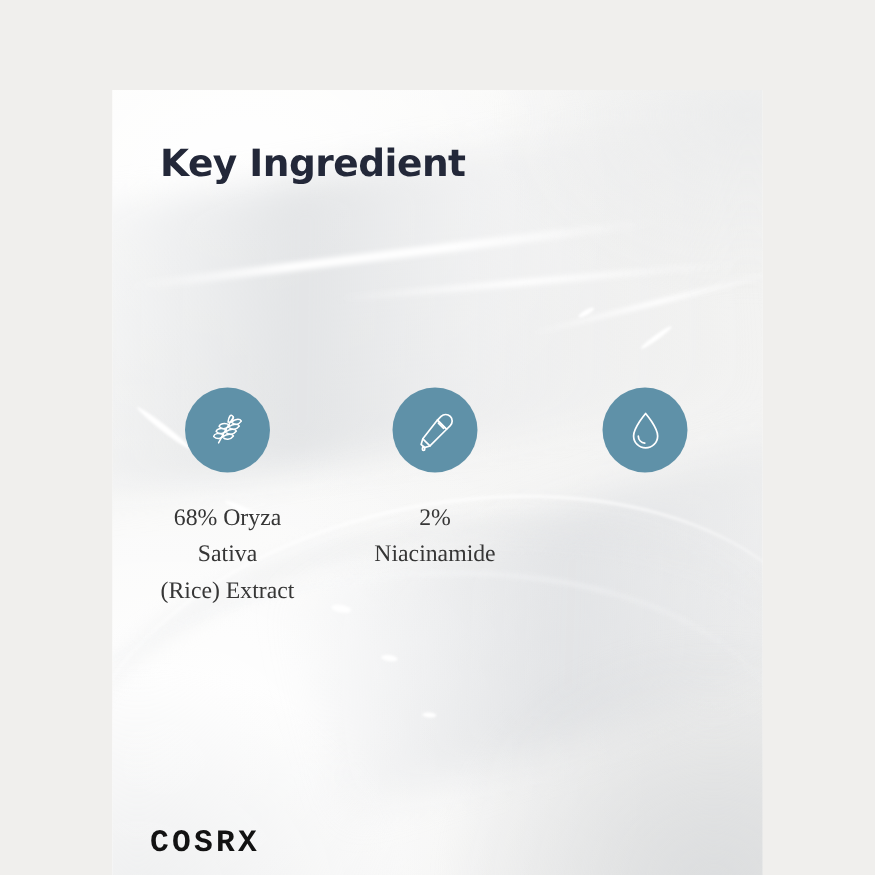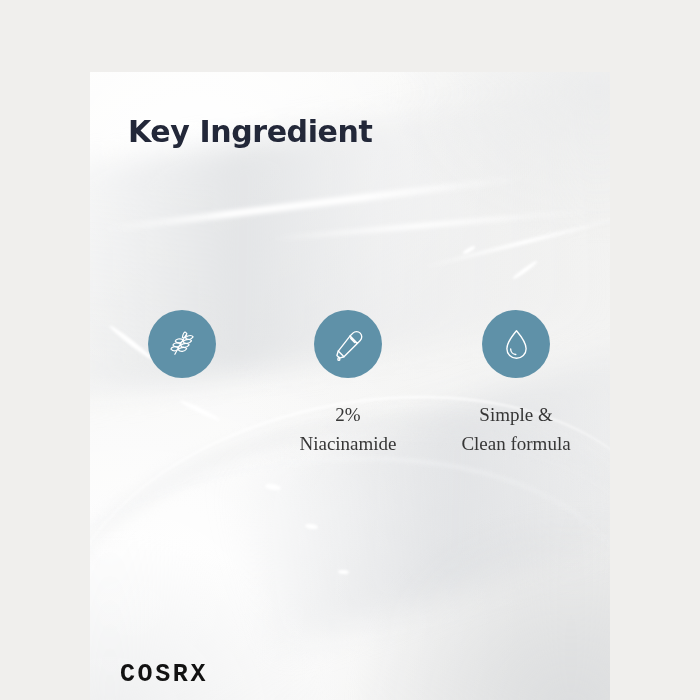--- a/index.html
+++ b/index.html
@@ -294,20 +294,23 @@
                 <path d="M25 21 C30 17 35 18 36 20 C33 24 28 24.5 25 21 Z"></path>
                 <path d="M22 26 C27 22 32 23 33 25 C30 29 25 29.5 22 26 Z"></path>
                 <path d="M19 31 C24 27 29 28 30 30 C27 34 22 34.5 19 31 Z"></path>
 
                 <path d="M26 19 C21 16 16 18 15.5 20.5 C19 24 23.5 23 26 19 Z"></path>
                 <path d="M23 24 C18 21 13 23 12.5 25.5 C16 29 20.5 28 23 24 Z"></path>
                 <path d="M20 29 C15 26 10.5 28 10 30.5 C13.5 34 18 33 20 29 Z"></path>
               </svg>
             </span>
           </div>
+          <div class="caption">68% Oryza
+Sativa
+(Rice) Extract</div>
         </div>
 
         <div class="feature f2">
           <div class="circle">
             <span>
               <svg width="36" height="36" viewBox="0 0 48 48" fill="none" stroke="#ffffff" stroke-width="1.8" stroke-linecap="round" stroke-linejoin="round">
 
                 <path d="M30.5 9.5 C33.2 6.8 37.6 6.8 40.3 9.5 C43 12.2 43 16.6 40.3 19.3 L36.4 23.2 L26.6 13.4 Z"></path>
 
                 <path d="M27.6 16.6 L33.2 22.2"></path>
@@ -326,22 +329,20 @@
 
         <div class="feature f3">
           <div class="circle">
             <span>
               <svg width="33" height="33" viewBox="0 0 48 48" fill="none" stroke="#ffffff" stroke-width="2" stroke-linecap="round" stroke-linejoin="round">
                 <path d="M24 4 C24 4 38 20.5 38 30.2 C38 38 31.7 44 24 44 C16.3 44 10 38 10 30.2 C10 20.5 24 4 24 4 Z"></path>
                 <path d="M15.5 30.5 C15.5 35 19 38.2 23 38.6"></path>
               </svg>
             </span>
           </div>
-          <div class="caption">Simple &amp;
-Clean formula</div>
         </div>
 
       </div>
 
       <div id="brand">COSRX</div>
 
     </div>
   </div>
 </div>
 

